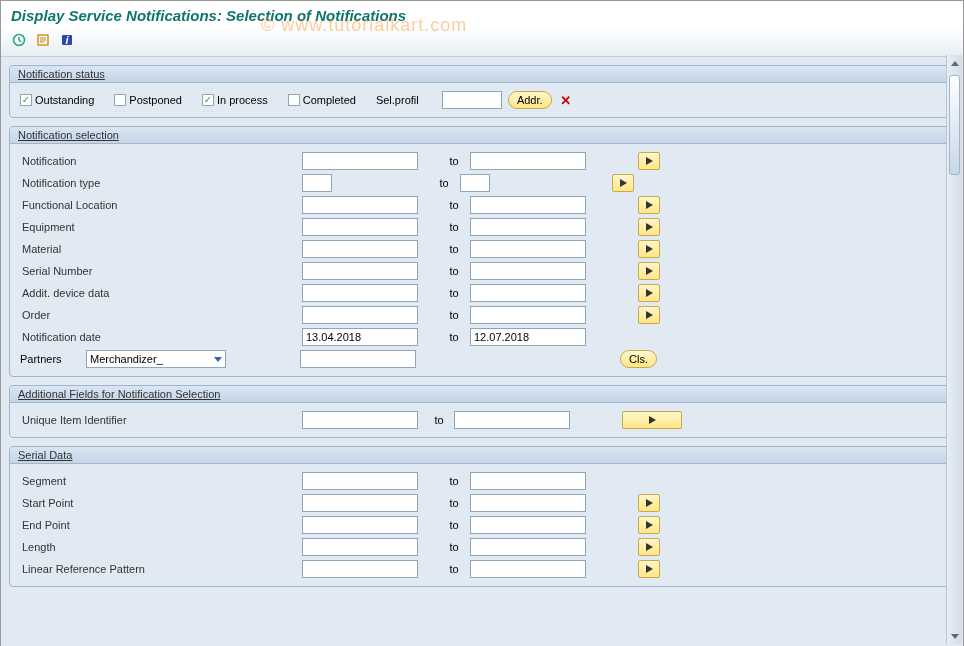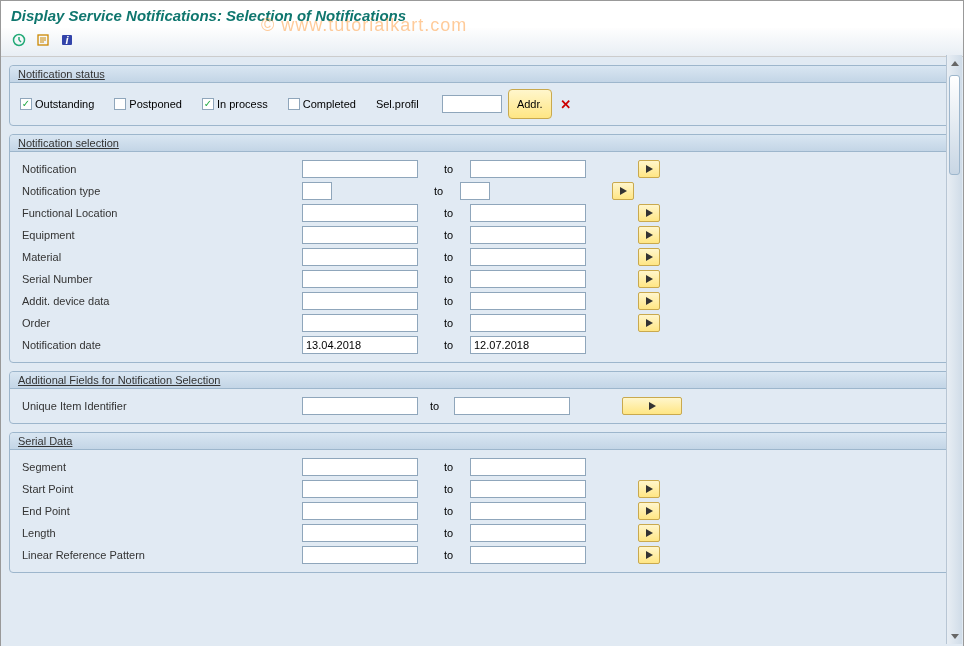--- a/index.html
+++ b/index.html
@@ -13,25 +13,25 @@
   .watermark { position: absolute; top: 14px; left: 260px; color: rgba(255,140,30,0.45); font-size: 18px; letter-spacing: 1px; pointer-events: none; z-index: 5;}
   .group { border: 1px solid #9db6cc; border-radius: 4px; margin-bottom: 8px; background: #e1eaf3; width: 946px;}
   .group-header { background: linear-gradient(#d9e6f2,#c3d5e6); border-bottom: 1px solid #9db6cc; padding: 2px 8px; border-radius: 4px 4px 0 0; color: #333; text-decoration: underline; }
   .group-body { padding: 6px 10px; }
   .row { display: flex; align-items: center; min-height: 22px; }
   .row > * { margin-right: 6px; }
   .lbl { width: 130px; color: #333; padding-left: 2px; }
   .inp { border: 1px solid #8fa6bb; background: #fff; height: 18px; padding: 0 3px; }
   .w-med { width: 116px; }
   .w-xs { width: 30px; }
-  .to-lbl { width: 40px; text-align: left; padding-left: 20px;}
+  .to-lbl { width: 40px; text-align: center; padding-left: 20px;}
   .multi-btn { display:inline-flex; align-items:center; justify-content:center; width: 22px; height: 18px; background: linear-gradient(#fff6cc,#ffe684); border: 1px solid #c9a94e; border-radius: 2px; cursor: pointer; }
   .multi-btn-wide { width: 60px; }
   .arrow-right { width: 0; height: 0; border-top: 4px solid transparent; border-bottom: 4px solid transparent; border-left: 7px solid #333; }
-  .yellow-btn { display:inline-flex; align-items:center; justify-content:center; height: 30px; padding: 0 8px; background: linear-gradient(#fff6cc,#ffe684); border: 1px solid #c9a94e; border-radius: 4px; cursor: pointer; font-size: 11px;}
+  .yellow-btn { display:inline-flex; align-items:center; justify-content:center; height: 18px; padding: 0 8px; background: linear-gradient(#fff6cc,#ffe684); border: 1px solid #c9a94e; border-radius: 9px; cursor: pointer; font-size: 11px;}
   .x-btn { display:inline-flex; align-items:center; justify-content:center; width: 16px; height: 16px; cursor: pointer; color: #c00; font-weight: bold; font-size: 13px;}
   .chk-wrap { display: inline-flex; align-items: flex-end; margin-right: 20px; cursor: pointer; }
   .chk { width: 12px; height: 12px; border: 1px solid #8fa6bb; background: #fff; margin-right: 3px; display:inline-flex; align-items:center; justify-content:center; }
   .checked::after { content: "✓"; font-size: 10px; color: #2a4; line-height: 1; }
   .sellbl { width: 60px; }
   .sel-input { width: 60px; height:18px; border:1px solid #8fa6bb; background:#fff; }
   .select-box { display:inline-flex; align-items:center; width: 140px; height: 18px; border: 1px solid #8fa6bb; background:#fff; padding: 0 3px; position: relative; cursor: pointer;}
   .select-box .caret { margin-left:auto; width:0;height:0;border-left:4px solid transparent;border-right:4px solid transparent;border-top:5px solid #3366aa;}
   
   .vscroll { position:absolute; right:1px; top:54px; bottom:1px; width:16px; background: linear-gradient(90deg,#e8eef4,#d0dce8); border-left:1px solid #b8c6d4;}
@@ -198,20 +198,31 @@
               <span class="arrow-right"></span>
             </span>
         </div>
         <div class="row">
           <span class="lbl">Notification date</span>
           <span class="spacer-col" style="width:140px"></span>
           <input class="inp w-med" value="13.04.2018" style="">
           <span class="to-lbl">to</span>
           <input class="inp w-med" value="12.07.2018" style="">
         </div>
+        <div class="row">
+          <span style="width:60px">Partners</span>
+          <div class="select-box">
+            <span>Merchandizer_</span>
+            <span class="caret"></span>
+          </div>
+          <span style="width:62px"></span>
+          <input class="inp w-med" style="">
+          <span style="width:192px"></span>
+          <span class="yellow-btn">Cls.</span>
+        </div>
       </div>
     </div>
 
     <div class="group">
       <div class="group-header">Additional Fields for Notification Selection</div>
       <div class="group-body">
         <div class="row">
           <span class="lbl-wide">Unique Item Identifier</span>
           <span class="spacer-col" style="width:110px"></span>
           <input class="inp w-med" style="">

